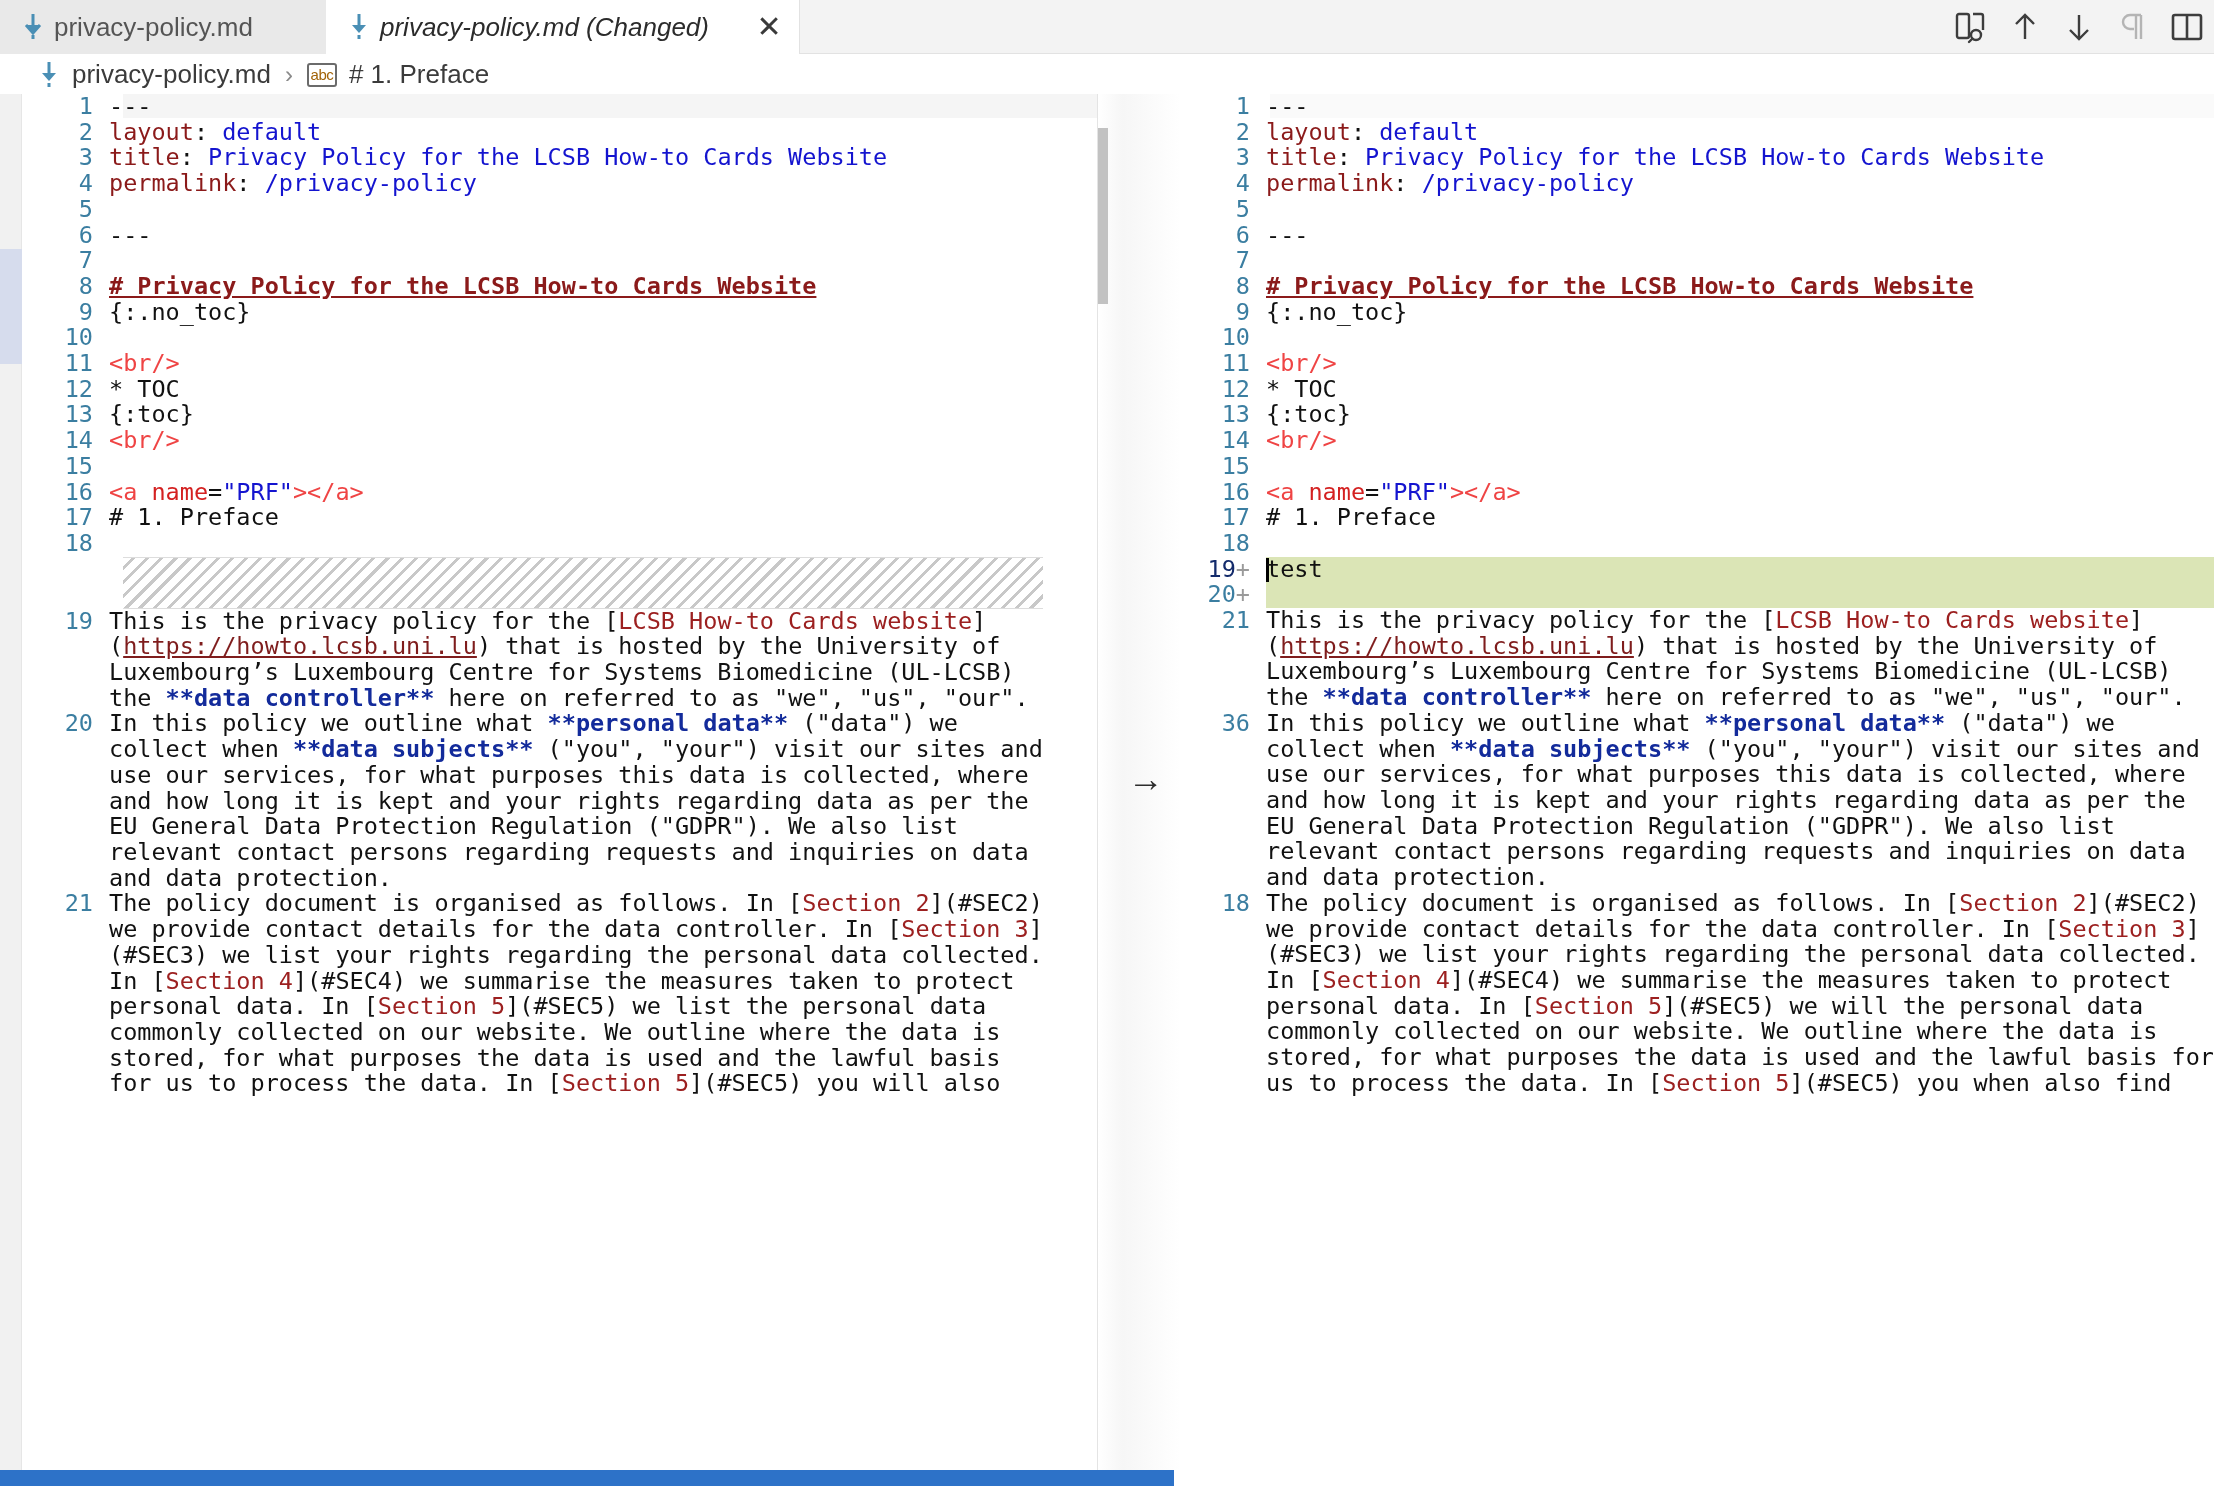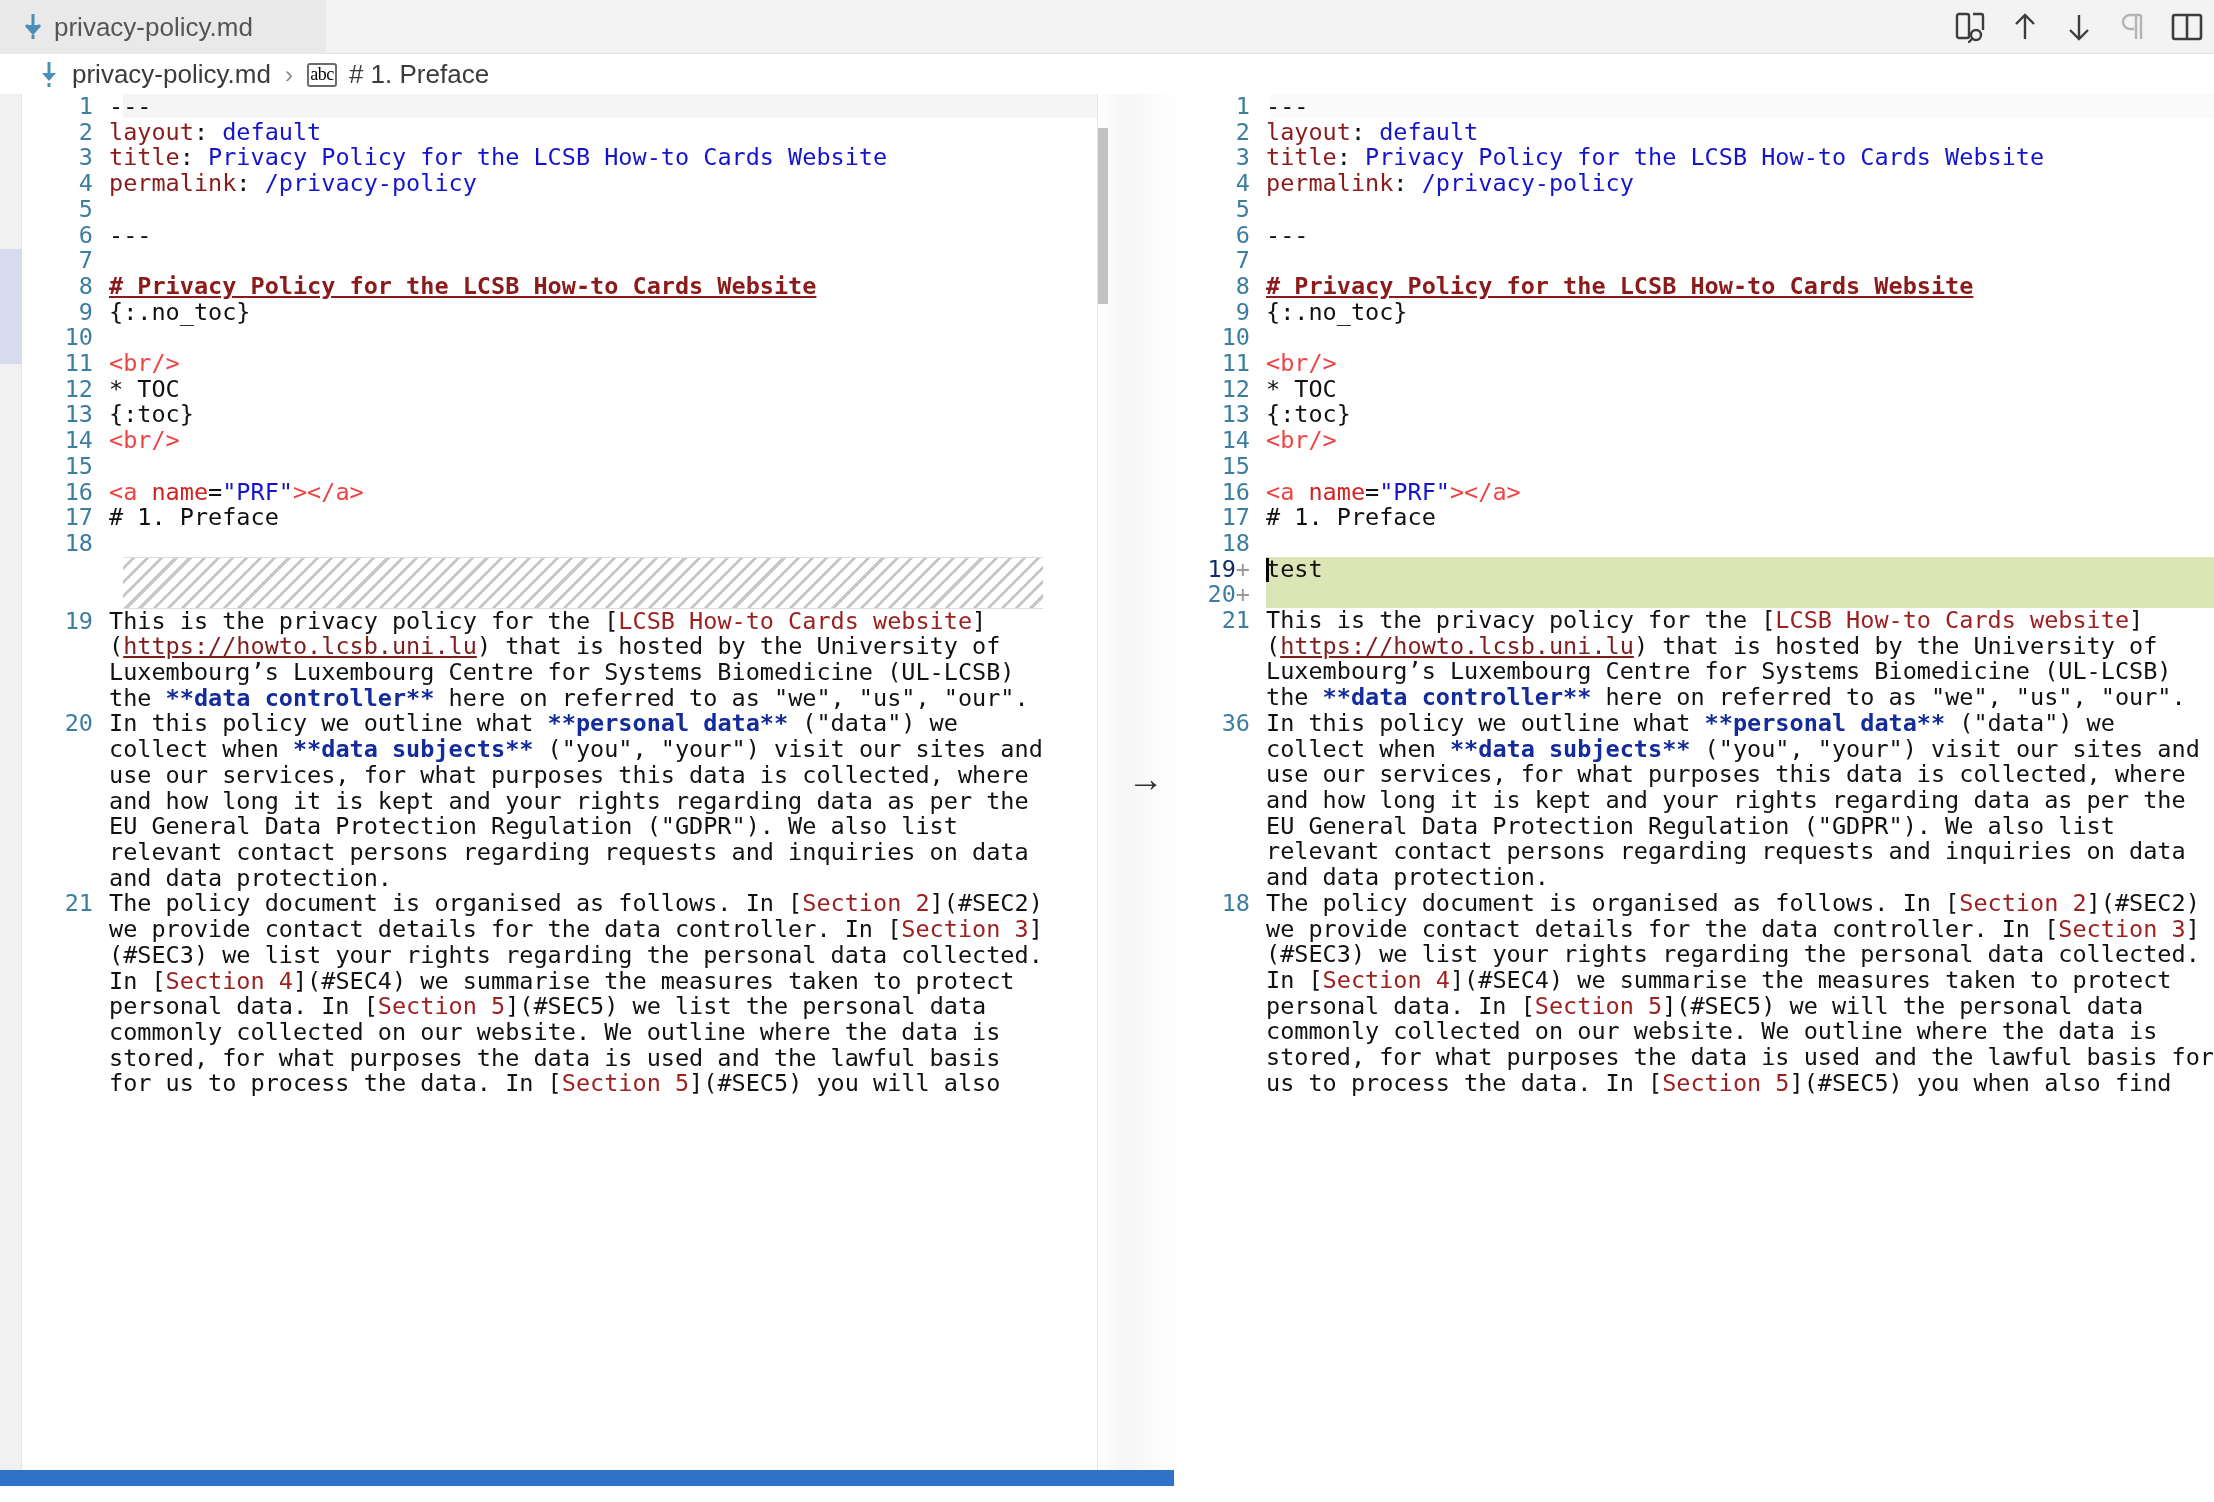--- a/index.html
+++ b/index.html
@@ -62,22 +62,22 @@
     padding-left: 38px;
     gap: 12px;
     font-size: 26px;
     color: #3b3b3b;
     white-space: nowrap;
   }
   #breadcrumb .sep { color: #8a8a8a; font-size: 24px; padding: 0 2px; }
   .abc-icon {
     display: inline-flex; align-items: center; justify-content: center;
     width: 30px; height: 24px; border: 2px solid #6b6b6b; border-radius: 3px;
-    font-size: 18px; color: #000000; letter-spacing: -0.5px;
-    font-family: Liberation Serif, serif;
+    font-size: 15px; color: #a16207; letter-spacing: -0.5px;
+    font-family: Liberation Sans, sans-serif;
   }
 
   
   #editor {
     position: absolute; left: 0; top: 94px; width: 2214px; height: 1392px;
     background: #ffffff;
   }
 
   
   #left-track {
@@ -199,20 +199,30 @@
   <div class="tab tab-inactive">
     <span class="dl-icon">
       <svg width="22" height="28" viewBox="0 0 22 28">
         <path d="M11 1 L11 17 M4 12 L11 20 L18 12 M11 22 L11 26" stroke="#4a8fb5" stroke-width="3" fill="none" stroke-linecap="butt"></path>
         <path d="M4 12 L11 20 L18 12 Z" fill="#4a8fb5"></path>
       </svg>
     </span>
     <span>privacy-policy.md</span>
   </div>
 
+  <div class="tab tab-active">
+    <span class="dl-icon">
+      <svg width="22" height="28" viewBox="0 0 22 28">
+        <path d="M11 1 L11 17 M11 22 L11 26" stroke="#4a8fb5" stroke-width="3" fill="none"></path>
+        <path d="M4 12 L11 20 L18 12 Z" fill="#4a8fb5"></path>
+      </svg>
+    </span>
+    <span>privacy-policy.md (Changed)</span>
+    <span class="tab-close">✕</span>
+  </div>
 
   <div id="toolbar">
     <div class="tbtn">
       <svg width="34" height="34" viewBox="0 0 34 34">
         <rect x="3" y="4" width="12" height="24" rx="2" fill="none" stroke="#3d3d3d" stroke-width="2.4"></rect>
         <path d="M19 4 h8 a2 2 0 0 1 2 2 v14" fill="none" stroke="#3d3d3d" stroke-width="2.4"></path>
         <circle cx="22" cy="25" r="5" fill="none" stroke="#3d3d3d" stroke-width="2.4"></circle>
         <path d="M18.5 28.5 L15 32" stroke="#3d3d3d" stroke-width="2.4" stroke-linecap="round"></path>
       </svg>
     </div>

